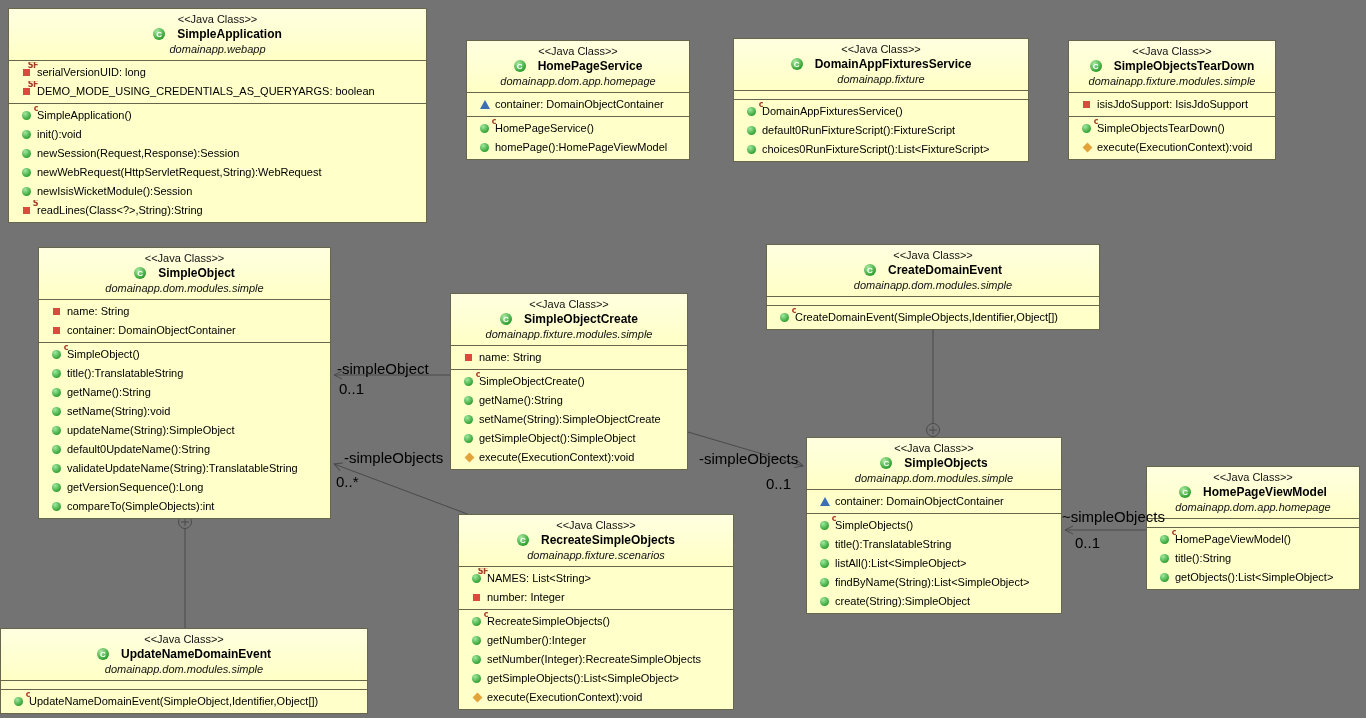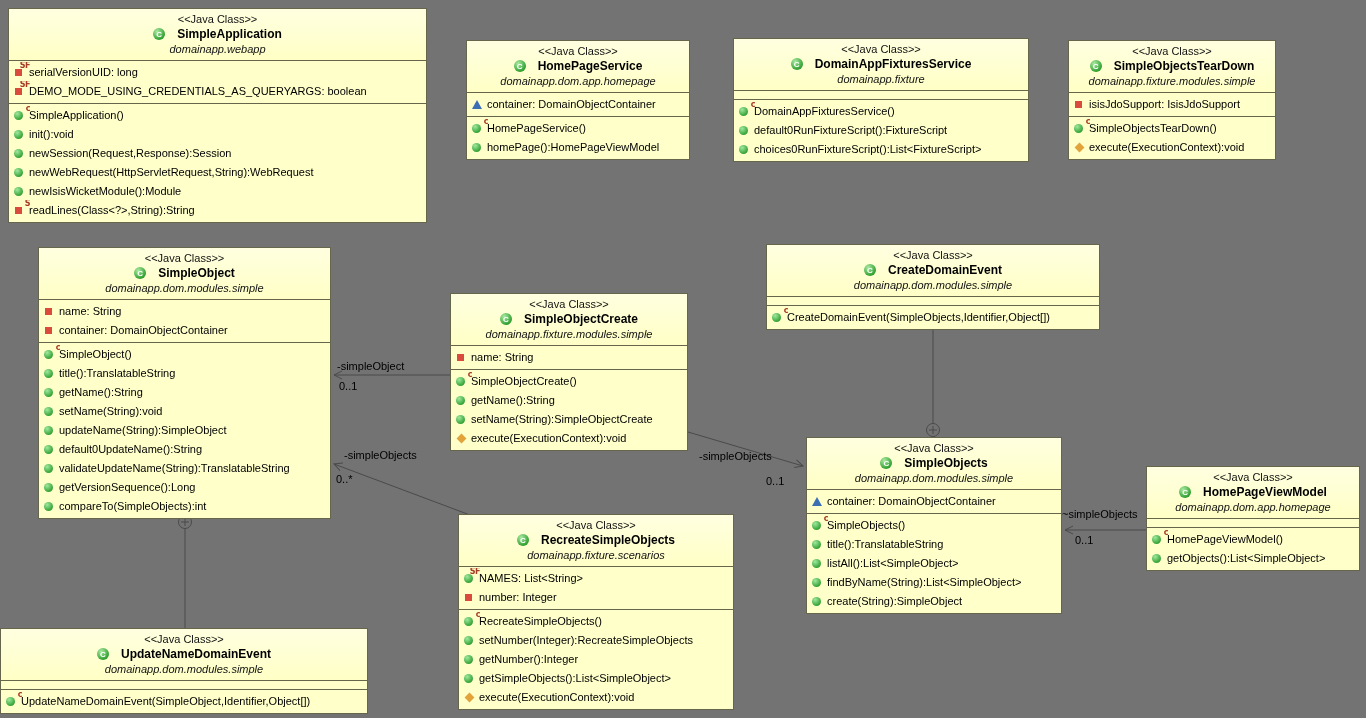--- a/index.html
+++ b/index.html
@@ -20,33 +20,33 @@
   .cname  { font-size:12px; font-weight:bold; height:16px; display:flex; align-items:center; justify-content:center; gap:12px; color:#000; }
   .pkg    { font-size:11px; height:14px; line-height:14px; color:#111;font-style:italic; }
   .cicon  {
     width:12px; height:12px; border-radius:50%; flex:0 0 12px;
     background:radial-gradient(circle at 35% 30%, #abe9a2, #2f9f2f 72%);
     display:inline-flex; align-items:center; justify-content:center;
     color:#fff; font-size:8px; font-weight:bold;
   }
   .cicon::after { content:"C"; }
   .comp { border-top:1px solid #66664d; padding:1px 0 3px; min-height:4px; }
-  .member { height:19px; display:flex; align-items:center; padding:0 4px; font-size:11px; color:#000; white-space:nowrap; overflow:hidden; }
+  .member { height:19px; display:flex; align-items:center; padding:0 12px; font-size:11px; color:#000; white-space:nowrap; overflow:hidden; }
   .micon { position:relative; width:13px; height:13px; flex:0 0 13px; margin-right:3px; }
   .micon::before { content:""; position:absolute; }
   .micon.private::before   { left:2px; top:4px; width:7px; height:7px; background:#d94c3d; }
   .micon.public::before    { left:1px; top:3px; width:9px; height:9px; border-radius:50%;
                              background:radial-gradient(circle at 35% 30%, #9fe89f, #2f9f2f 75%); }
   .micon.package::before   { left:1px; top:3px; width:0; height:0;
                              border-left:5px solid transparent; border-right:5px solid transparent;
                              border-bottom:9px solid #3d6fb5; }
   .micon.protected::before { left:3px; top:4px; width:7px; height:7px; background:#e2a33b; transform:rotate(45deg); }
   .tag { position:absolute; right:-4px; top:-4px; font-style:normal; font-weight:bold;
          font-family:"DejaVu Sans", sans-serif; font-size:8px; color:#a63b26; letter-spacing:-0.5px; }
-  .conn-label { position:absolute; z-index:3; font-size:11px; color:#000; white-space:nowrap; }
+  .conn-label { position:absolute; z-index:3; font-size:15px; color:#000; white-space:nowrap; }
 </style>
 </head>
 <body>
 
 <div id="canvas">
 
   <svg class="wires" width="1366" height="718">
     <defs>
       <marker id="arr" markerWidth="14" markerHeight="14" refX="10" refY="6" orient="auto" markerUnits="userSpaceOnUse">
         <path d="M2,2 L10,6 L2,10"></path>
@@ -115,21 +115,21 @@
         <div class="member">
           <span class="micon public"></span>
           <span>newSession(Request,Response):Session</span>
         </div>
         <div class="member">
           <span class="micon public"></span>
           <span>newWebRequest(HttpServletRequest,String):WebRequest</span>
         </div>
         <div class="member">
           <span class="micon public"></span>
-          <span>newIsisWicketModule():Module</span>
+          <span>newIsisWicketModule():Session</span>
         </div>
         <div class="member">
           <span class="micon private">
             <i class="tag">S</i>
           </span>
           <span>readLines(Class&lt;?&gt;,String):String</span>
         </div>
       </div>
   </div>
 
@@ -304,20 +304,24 @@
         </div>
         <div class="member">
           <span class="micon public"></span>
           <span>getName():String</span>
         </div>
         <div class="member">
           <span class="micon public"></span>
           <span>setName(String):SimpleObjectCreate</span>
         </div>
         <div class="member">
+          <span class="micon public"></span>
+          <span>getSimpleObject():SimpleObject</span>
+        </div>
+        <div class="member">
           <span class="micon protected"></span>
           <span>execute(ExecutionContext):void</span>
         </div>
       </div>
   </div>
 
   <div class="uml-class" style="left:766px;top:244px;width:334px">
     <div class="hdr">
       <div class="stereo">&lt;&lt;Java Class&gt;&gt;</div>
       <div class="cname">
@@ -390,20 +394,24 @@
     <div class="comp"></div>
     <div class="comp">
         <div class="member">
           <span class="micon public">
             <i class="tag">c</i>
           </span>
           <span>HomePageViewModel()</span>
         </div>
         <div class="member">
           <span class="micon public"></span>
+          <span>title():String</span>
+        </div>
+        <div class="member">
+          <span class="micon public"></span>
           <span>getObjects():List&lt;SimpleObject&gt;</span>
         </div>
       </div>
   </div>
 
   <div class="uml-class" style="left:458px;top:514px;width:276px">
     <div class="hdr">
       <div class="stereo">&lt;&lt;Java Class&gt;&gt;</div>
       <div class="cname">
           <span class="cicon"></span>
@@ -425,25 +433,25 @@
       </div>
     <div class="comp">
         <div class="member">
           <span class="micon public">
             <i class="tag">c</i>
           </span>
           <span>RecreateSimpleObjects()</span>
         </div>
         <div class="member">
           <span class="micon public"></span>
+          <span>getNumber():Integer</span>
+        </div>
+        <div class="member">
+          <span class="micon public"></span>
           <span>setNumber(Integer):RecreateSimpleObjects</span>
-        </div>
-        <div class="member">
-          <span class="micon public"></span>
-          <span>getNumber():Integer</span>
         </div>
         <div class="member">
           <span class="micon public"></span>
           <span>getSimpleObjects():List&lt;SimpleObject&gt;</span>
         </div>
         <div class="member">
           <span class="micon protected"></span>
           <span>execute(ExecutionContext):void</span>
         </div>
       </div>

